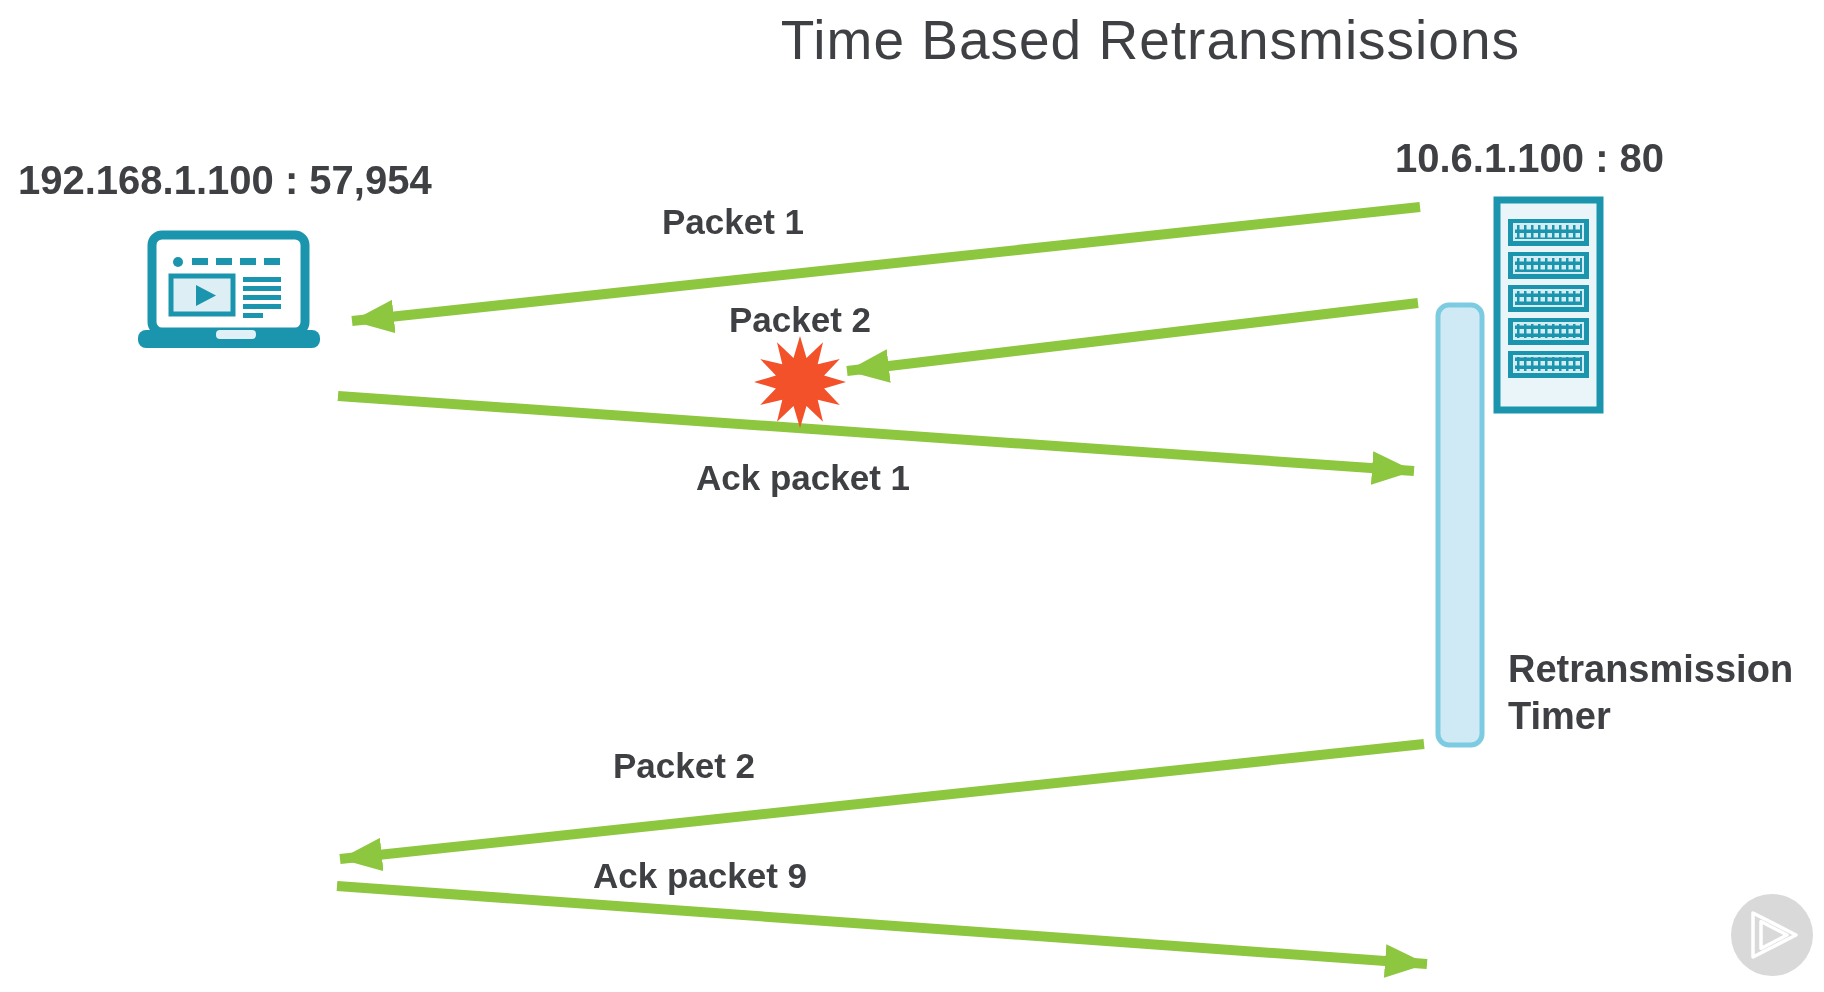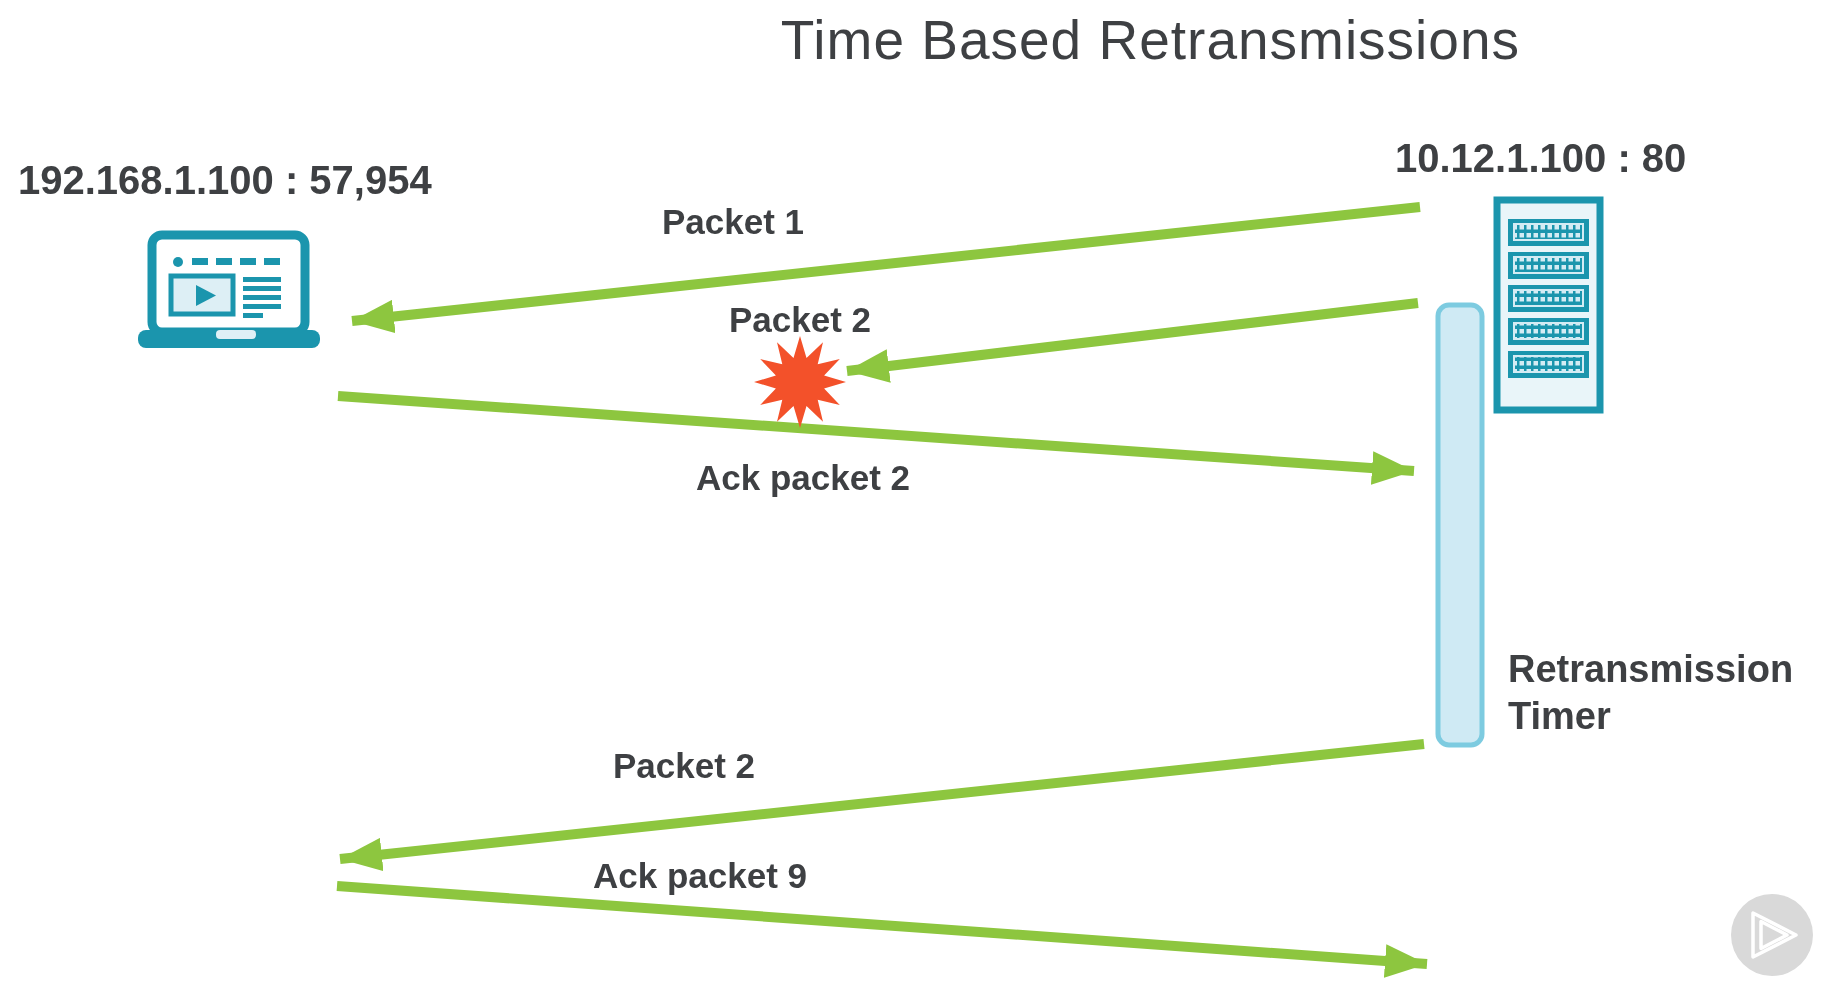--- a/index.html
+++ b/index.html
@@ -145,22 +145,22 @@
     <g>
       <circle cx="1772" cy="935" r="41" fill="var(--logo-gray)"></circle>
       <path d="M1753,913 L1753,957 L1796,935 Z" fill="none" stroke="#ffffff" stroke-width="3.5" stroke-linejoin="round"></path>
       <path d="M1761,921.5 L1761,948.5 L1787,935 Z" fill="none" stroke="#ffffff" stroke-width="3.5" stroke-linejoin="round"></path>
     </g>
   </svg>
 
   <div class="title">Time Based Retransmissions</div>
 
   <div class="addr client">192.168.1.100 : 57,954</div>
-  <div class="addr server">10.12.1.100 : 80</div>
+  <div class="addr server">10.6.1.100 : 80</div>
 
   <div class="msg-label m0">Packet 1</div>
   <div class="msg-label m1">Packet 2</div>
-  <div class="msg-label m2">Ack packet 2</div>
+  <div class="msg-label m2">Ack packet 1</div>
   <div class="msg-label m3">Packet 2</div>
   <div class="msg-label m4">Ack packet 9</div>
 
   <div class="timer-label">Retransmission Timer</div>
 </div>
 
 </body></html>

